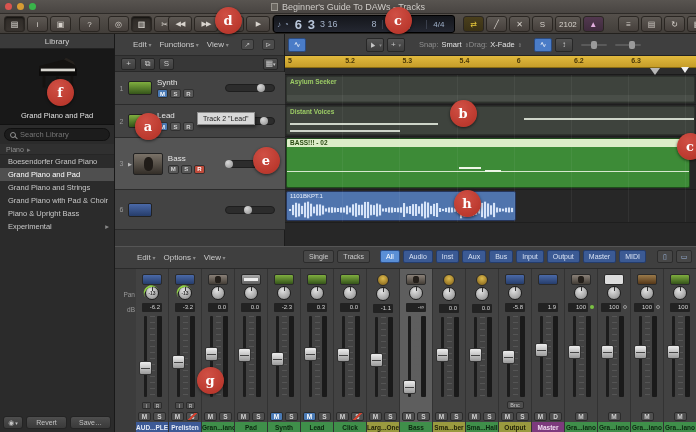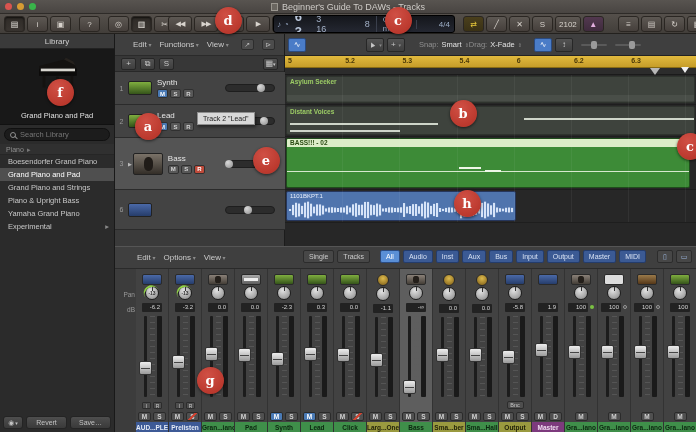--- a/index.html
+++ b/index.html
@@ -21,21 +21,21 @@
 #tb-transport .tbbtn{min-width:24px;font-size:7px;letter-spacing:-1px;}
 #tb-modes{position:absolute;left:463px;top:2px;display:flex;gap:2px;}
 #tb-right{position:absolute;left:618px;top:2px;display:flex;gap:2px;}
 .rec{color:#d04038;font-size:9px;}
 #lcd{position:absolute;left:273px;top:1px;width:182px;height:18px;background:linear-gradient(#14161b,#242731);border:1px solid #000;border-radius:3px;display:flex;align-items:center;color:#9fb0c9;overflow:hidden;}
 .lcd-ico{font-size:8px;color:#8b9ab3;margin-left:3px;}
 .lcd-big{font-size:13px;font-weight:bold;margin-left:6px;letter-spacing:1px;color:#b9c6da;}
 .lcd-mid{font-size:9px;margin-left:4px;color:#a4b2c8;}
 .lcd-tempo{margin-left:34px;}
 .lcd-key{font-size:8px;margin-left:6px;padding-left:6px;border-left:1px solid #3a3f4c;}
-.lcd-sig{font-size:8px;margin-left:16px;padding-left:22px;border-left:1px solid #3a3f4c;margin-right:4px;}
+.lcd-sig{font-size:8px;margin-left:16px;padding-left:6px;border-left:1px solid #3a3f4c;margin-right:4px;}
 
 #library{position:absolute;left:0;top:34px;width:115px;height:398px;background:#2b2b2b;border-right:1px solid #191919;}
 #lib-header{height:15px;background:#3a3a3a;border-bottom:1px solid #222;text-align:center;line-height:15px;font-size:8px;color:#cfcfcf;}
 #lib-patch{height:76px;background:#181818;border-bottom:1px solid #111;position:relative;text-align:center;}
 #lib-patch svg{margin-top:6px;}
 #patch-name{position:absolute;left:0;right:0;bottom:4px;font-size:7.5px;color:#e0e0e0;}
 #lib-search{margin:3px 4px;height:13px;background:#1c1c1c;border:1px solid #101010;border-radius:7px;display:flex;align-items:center;padding:0 5px;gap:4px;}
 #lib-search input{background:transparent;border:none;outline:none;color:#aaa;font-size:7.5px;width:80px;}
 .mag{width:6px;height:6px;border:1px solid #8d8d8d;border-radius:50%;position:relative;flex:none;}
 .mag::after{content:"";position:absolute;width:4px;height:1px;background:#8d8d8d;transform:rotate(45deg);right:-3px;bottom:-1px;}
@@ -265,22 +265,22 @@
     </div>
     <div id="lib-search">
       <span class="mag"></span>
       <input type="text" placeholder="Search Library" style="">
     </div>
     <div id="lib-crumb">Piano</div>
     <div id="lib-list">
         <div class="lib-item">Boesendorfer Grand Piano</div>
         <div class="lib-item sel">Grand Piano and Pad</div>
         <div class="lib-item">Grand Piano and Strings</div>
+        <div class="lib-item">Grand Piano with Pad &amp; Choir</div>
         <div class="lib-item">Piano &amp; Upright Bass</div>
-        <div class="lib-item">Yamaha Grand Piano</div>
         <div class="lib-item has-sub">Experimental</div>
       </div>
     <div id="lib-footer">
       <div class="lfbtn gear">
           <span>◉</span>
           <span style="font-size:5px">▾</span>
         </div>
       <div class="lfbtn">Revert</div>
       <div class="lfbtn">Save…</div>
     </div>

